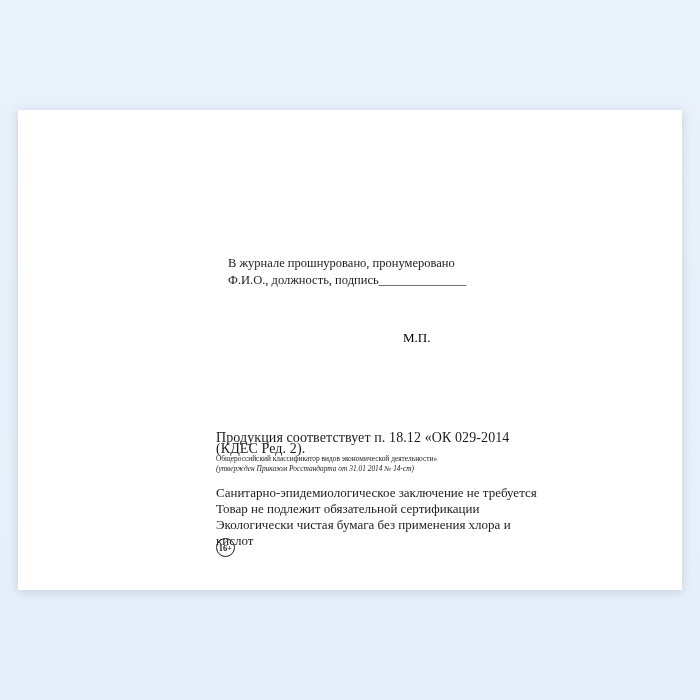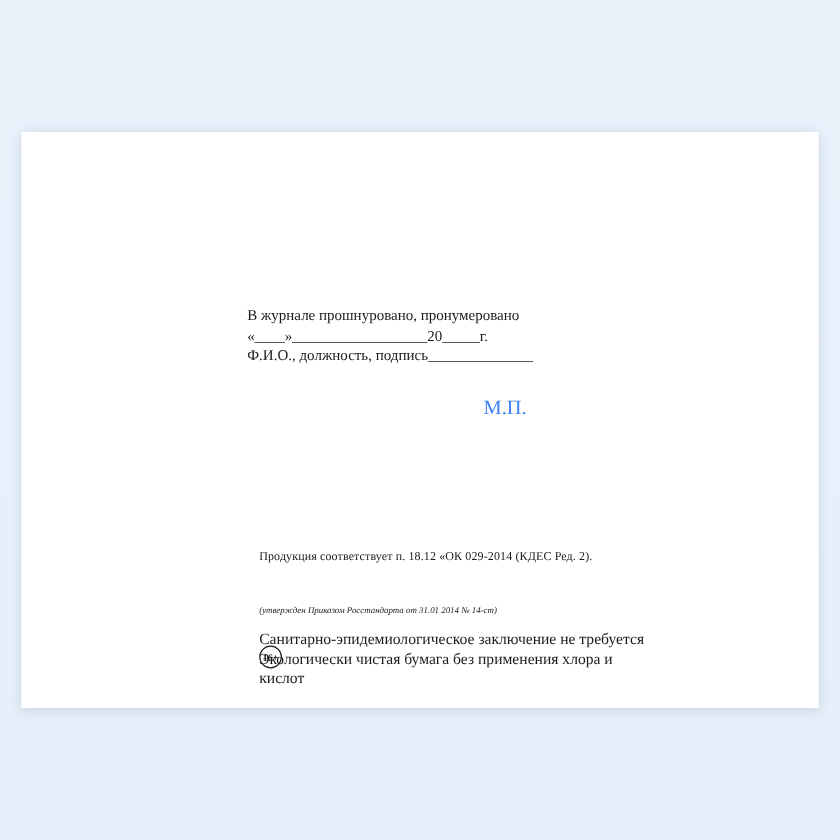--- a/index.html
+++ b/index.html
@@ -32,60 +32,58 @@
     position: absolute;
     left: 18px;
     top: 110px;
     width: 664px;
     height: 480px;
     background: #ffffff;
   }
   
   .top-block {
     position: absolute;
-    left: 188px;
+    left: 210px;
     top: 145px;
     width: 300px;
     color: #1b1b1b;
     font-size: 12.5px;
     line-height: 16.5px;
   }
   .top-block .ln {
     white-space: nowrap;
   }
   .mp {
     position: absolute;
     left: 385px;
     top: 220px;
-    font-size: 17px;
-    color: #3b82f6;
+    font-size: 13px;
+    color: #000000;
   }
   
   .bottom-block {
     position: absolute;
     left: 198px;
     top: 322px;
     width: 330px;
     color: #1b1b1b;
   }
   .bb-line1 {
-    font-size: 10px;
+    font-size: 14px;
     line-height: 11px;
     letter-spacing: 0.1px;
-    margin-top: 27px;
   }
   .bb-line2 {
     font-size: 7.4px;
     line-height: 10px;
   }
   .bb-line3 {
     font-size: 7.4px;
     line-height: 10px;
     font-style: italic;
-    margin-top: 34px;
   }
   .bb-spacer-a { height: 11px; }
   .bb-note {
     font-size: 13px;
     line-height: 16px;
   }
   
   .age-row {
     position: absolute;
     left: 198px;
@@ -125,31 +123,32 @@
 </head>
 <body>
 
 <div class="stage">
 
   <div class="page-shadow"></div>
   <div class="page">
 
     <div class="top-block">
       <div class="ln">В журнале прошнуровано, пронумеровано</div>
-      <div class="ln">«____»__________________20_____г.</div>
       <div class="ln">Ф.И.О., должность, подпись______________</div>
     </div>
 
     <div class="mp">М.П.</div>
 
     <div class="bottom-block">
       <div class="bb-line1">Продукция соответствует п. 18.12 «ОК 029-2014 (КДЕС Ред. 2).</div>
+      <div class="bb-line2">Общероссийский классификатор видов экономической деятельности»</div>
       <div class="bb-line3">(утвержден Приказом Росстандарта от 31.01 2014 № 14-ст)</div>
       <div class="bb-spacer-a"></div>
       <div class="bb-note">Санитарно-эпидемиологическое заключение не требуется</div>
+      <div class="bb-note">Товар не подлежит обязательной сертификации</div>
       <div class="bb-note">Экологически чистая бумага без применения хлора и кислот</div>
     </div>
 
     <div class="age-row">
       <div class="age-badge">16+</div>
     </div>
 
   </div>
 </div>
 

